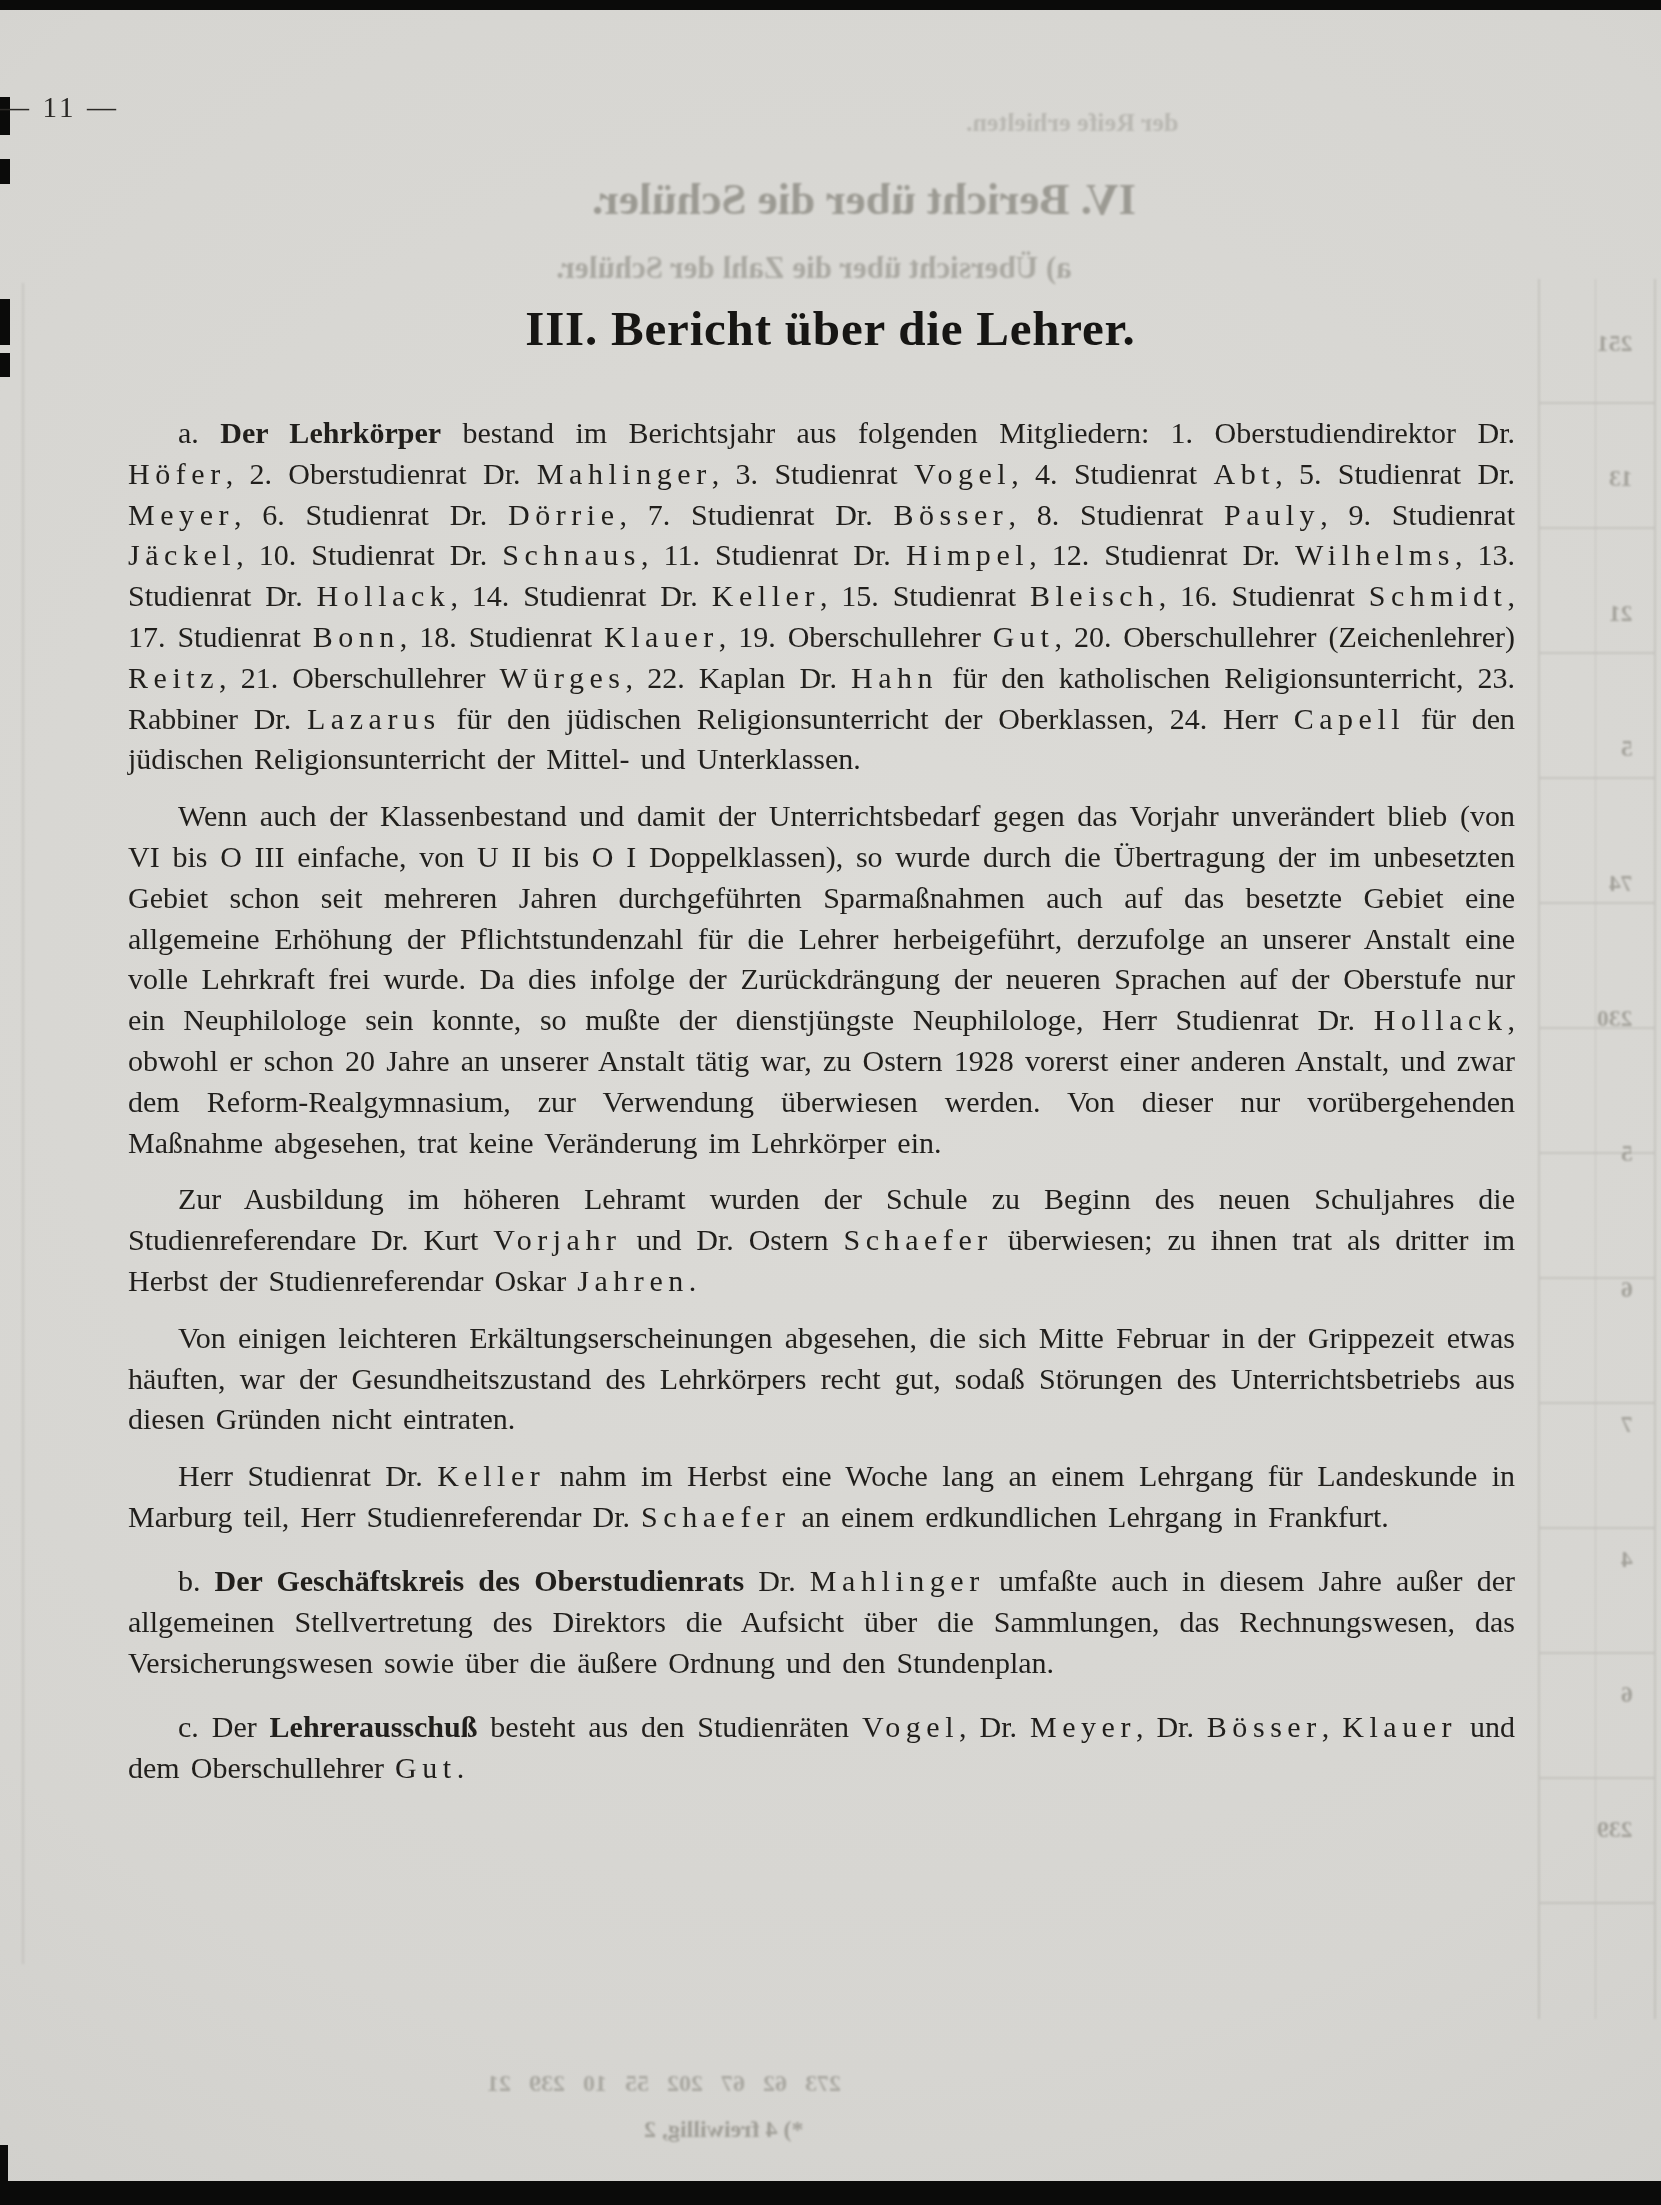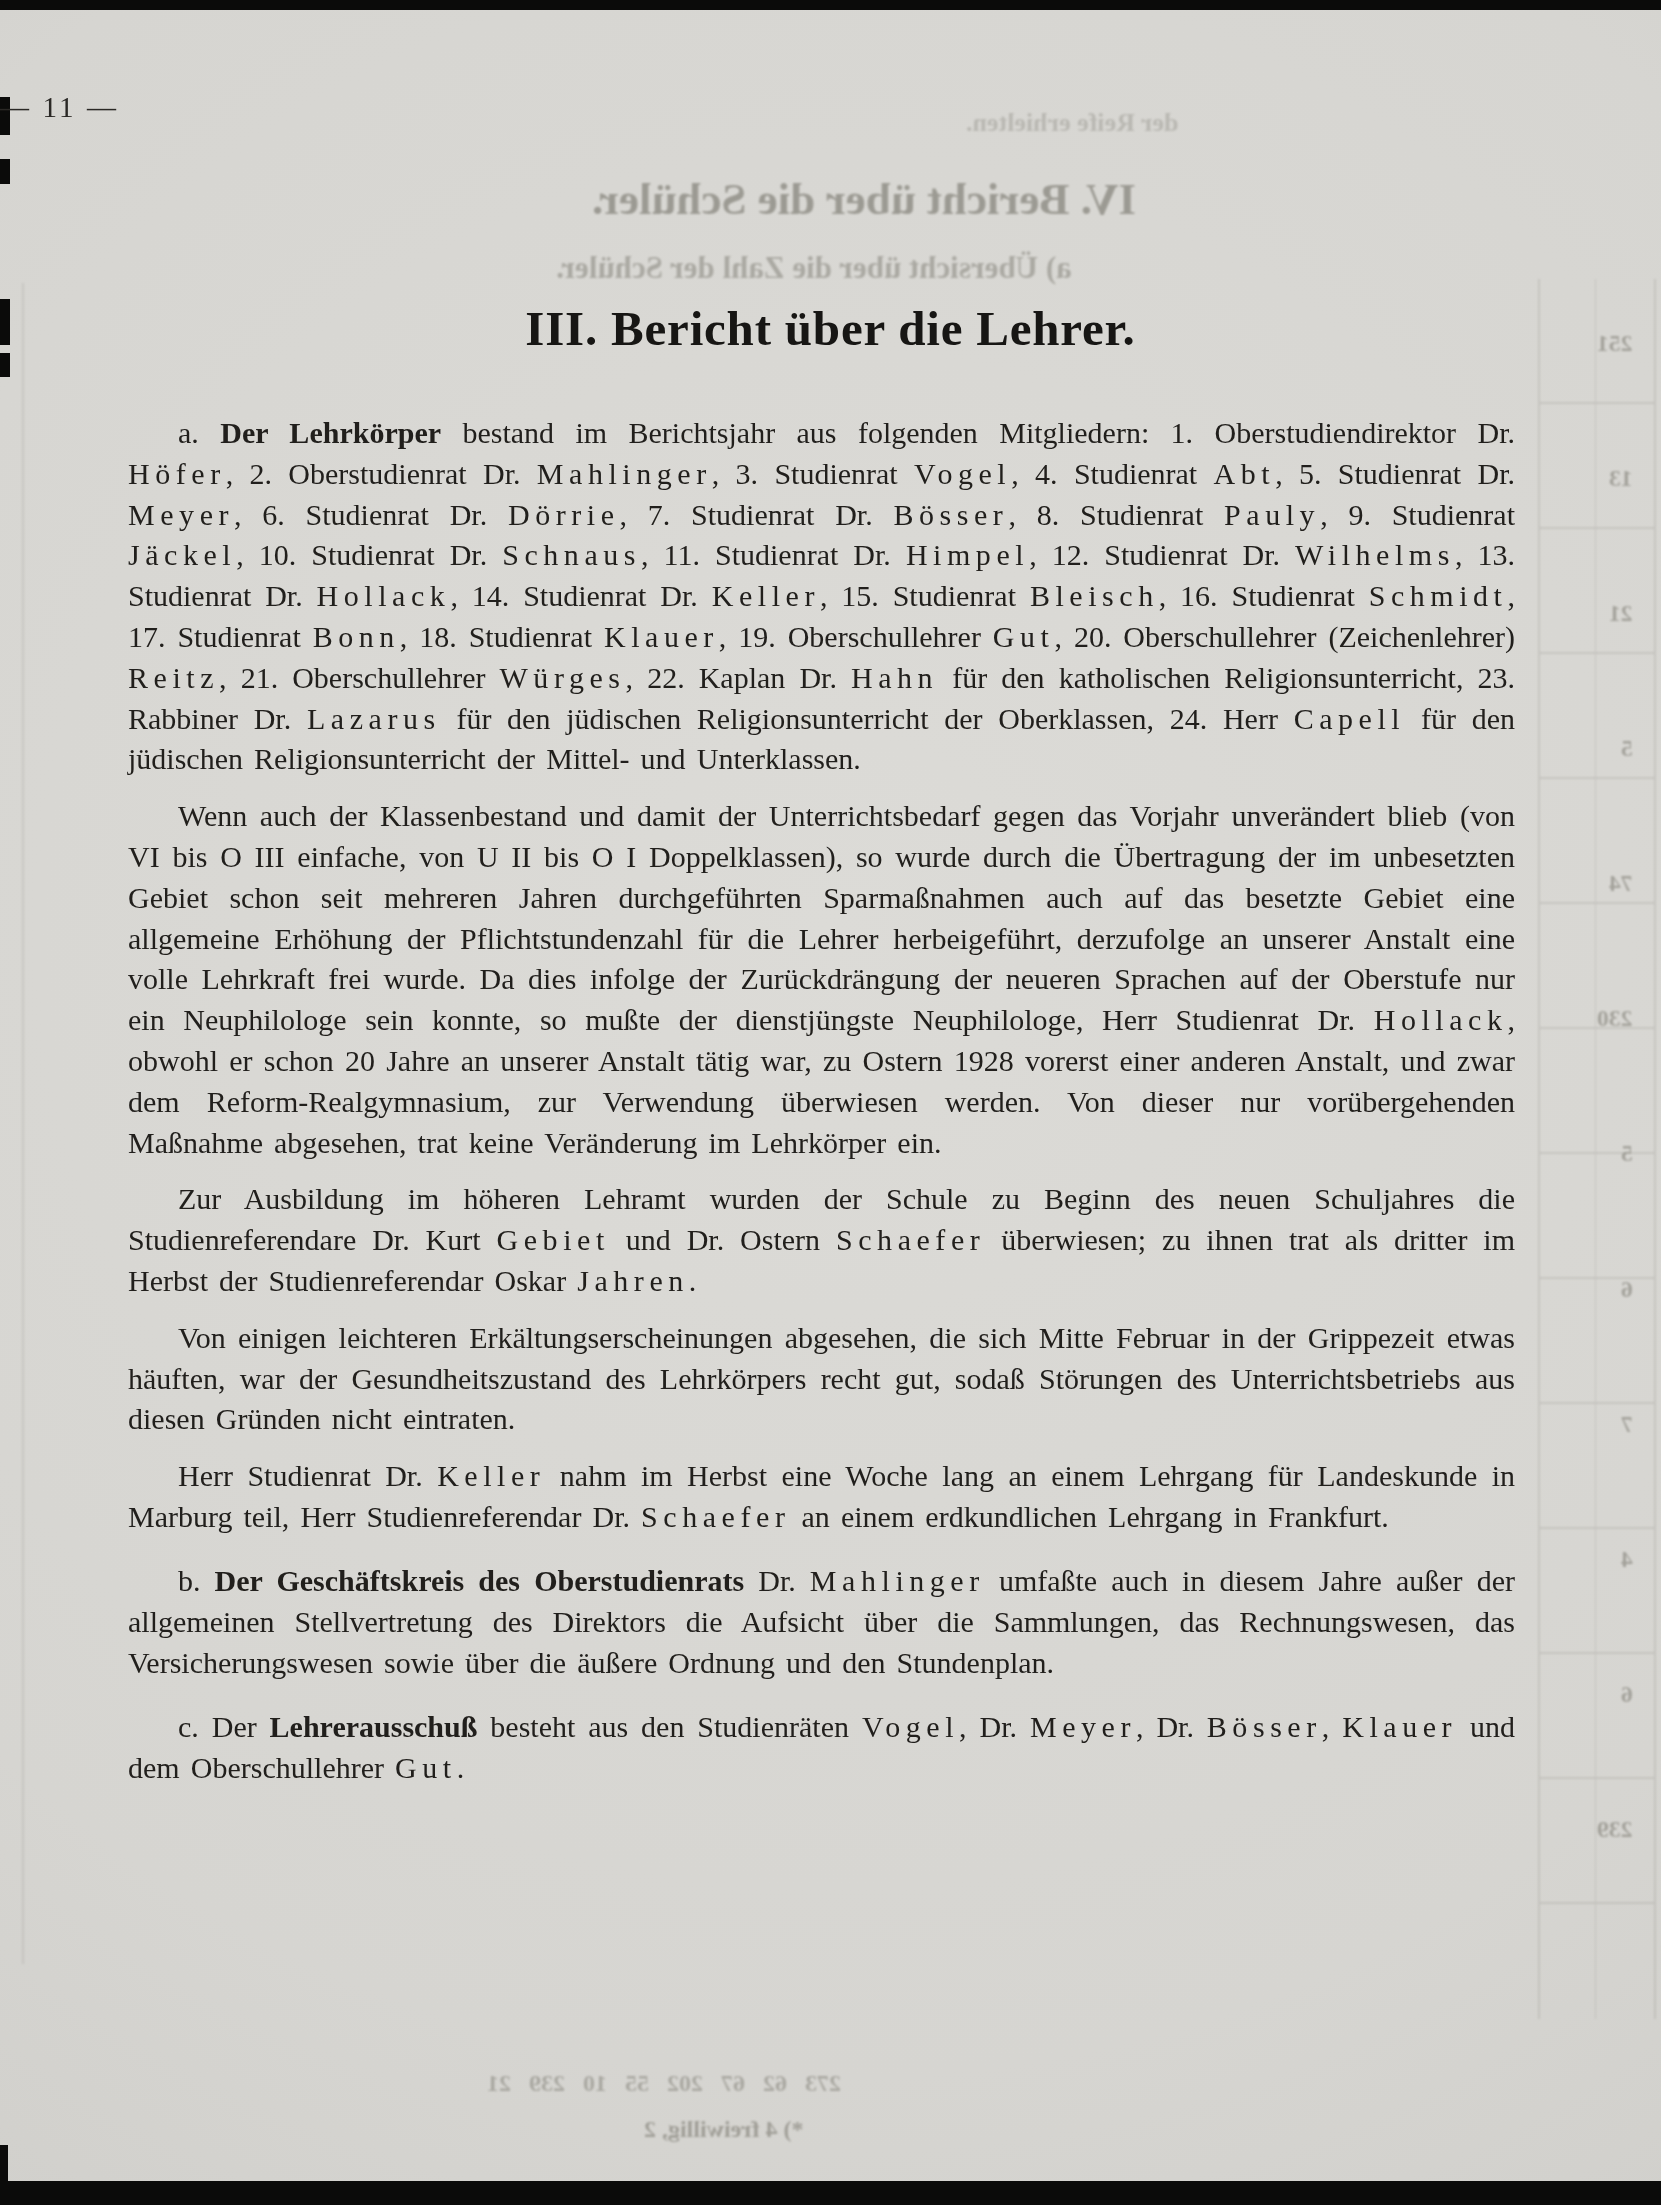--- a/index.html
+++ b/index.html
@@ -111,19 +111,19 @@
     <div class="bleed-num" style="top: 1486px;">239</div>
   </div>
 <div class="bleed bleed-bottom-row">273   62   67   202   55   10   239   21</div>
 <div class="bleed bleed-bottom-note">*) 4 freiwillig, 2</div>
 
 <div class="page-number">—  11  —</div>
 <h1 class="heading">III. Bericht über die Lehrer.</h1>
 <div class="body-text" id="paragraphs">
     <p><span>a. </span><span class="seg-bold">Der Lehrkörper</span><span> bestand im Berichtsjahr aus folgenden Mitgliedern: 1. Oberstudiendirektor Dr. </span><span class="seg-sperr">Höfer</span><span>, 2. Oberstudienrat Dr. </span><span class="seg-sperr">Mahlinger</span><span>, 3. Studienrat </span><span class="seg-sperr">Vogel</span><span>, 4. Studienrat </span><span class="seg-sperr">Abt</span><span>, 5. Studienrat Dr. </span><span class="seg-sperr">Meyer</span><span>, 6. Studienrat Dr. </span><span class="seg-sperr">Dörrie</span><span>, 7. Studienrat Dr. </span><span class="seg-sperr">Bösser</span><span>, 8. Studienrat </span><span class="seg-sperr">Pauly</span><span>, 9. Studienrat </span><span class="seg-sperr">Jäckel</span><span>, 10. Studienrat Dr. </span><span class="seg-sperr">Schnaus</span><span>, 11. Studienrat Dr. </span><span class="seg-sperr">Himpel</span><span>, 12. Studienrat Dr. </span><span class="seg-sperr">Wilhelms</span><span>, 13. Studienrat Dr. </span><span class="seg-sperr">Hollack</span><span>, 14. Studienrat Dr. </span><span class="seg-sperr">Keller</span><span>, 15. Studienrat </span><span class="seg-sperr">Bleisch</span><span>, 16. Studienrat </span><span class="seg-sperr">Schmidt</span><span>, 17. Studienrat </span><span class="seg-sperr">Bonn</span><span>, 18. Studienrat </span><span class="seg-sperr">Klauer</span><span>, 19. Oberschullehrer </span><span class="seg-sperr">Gut</span><span>, 20. Oberschullehrer (Zeichenlehrer) </span><span class="seg-sperr">Reitz</span><span>, 21. Oberschullehrer </span><span class="seg-sperr">Würges</span><span>, 22. Kaplan Dr. </span><span class="seg-sperr">Hahn</span><span> für den katholischen Religionsunterricht, 23. Rabbiner Dr. </span><span class="seg-sperr">Lazarus</span><span> für den jüdischen Religionsunterricht der Oberklassen, 24. Herr </span><span class="seg-sperr">Capell</span><span> für den jüdischen Religionsunterricht der Mittel- und Unterklassen.</span></p>
     <p><span>Wenn auch der Klassenbestand und damit der Unterrichtsbedarf gegen das Vorjahr unverändert blieb (von VI bis O III einfache, von U II bis O I Doppelklassen), so wurde durch die Übertragung der im unbesetzten Gebiet schon seit mehreren Jahren durchgeführten Sparmaßnahmen auch auf das besetzte Gebiet eine allgemeine Erhöhung der Pflichtstundenzahl für die Lehrer herbeigeführt, derzufolge an unserer Anstalt eine volle Lehrkraft frei wurde. Da dies infolge der Zurückdrängung der neueren Sprachen auf der Oberstufe nur ein Neuphilologe sein konnte, so mußte der dienstjüngste Neuphilologe, Herr Studienrat Dr. </span><span class="seg-sperr">Hollack</span><span>, obwohl er schon 20 Jahre an unserer Anstalt tätig war, zu Ostern 1928 vorerst einer anderen Anstalt, und zwar dem Reform-Realgymnasium, zur Verwendung überwiesen werden. Von dieser nur vorübergehenden Maßnahme abgesehen, trat keine Veränderung im Lehrkörper ein.</span></p>
-    <p><span>Zur Ausbildung im höheren Lehramt wurden der Schule zu Beginn des neuen Schuljahres die Studienreferendare Dr. Kurt </span><span class="seg-sperr">Gebiet</span><span> und Dr. Ostern </span><span class="seg-sperr">Schaefer</span><span> überwiesen; zu ihnen trat als dritter im Herbst der Studienreferendar Oskar </span><span class="seg-sperr">Jahren</span><span>.</span></p>
+    <p><span>Zur Ausbildung im höheren Lehramt wurden der Schule zu Beginn des neuen Schuljahres die Studienreferendare Dr. Kurt </span><span class="seg-sperr">Vorjahr</span><span> und Dr. Ostern </span><span class="seg-sperr">Schaefer</span><span> überwiesen; zu ihnen trat als dritter im Herbst der Studienreferendar Oskar </span><span class="seg-sperr">Jahren</span><span>.</span></p>
     <p><span>Von einigen leichteren Erkältungserscheinungen abgesehen, die sich Mitte Februar in der Grippezeit etwas häuften, war der Gesundheitszustand des Lehrkörpers recht gut, sodaß Störungen des Unterrichtsbetriebs aus diesen Gründen nicht eintraten.</span></p>
     <p><span>Herr Studienrat Dr. </span><span class="seg-sperr">Keller</span><span> nahm im Herbst eine Woche lang an einem Lehrgang für Landeskunde in Marburg teil, Herr Studienreferendar Dr. </span><span class="seg-sperr">Schaefer</span><span> an einem erdkundlichen Lehrgang in Frankfurt.</span></p>
     <p class="space-before"><span>b. </span><span class="seg-bold">Der Geschäftskreis des Oberstudienrats</span><span> Dr. </span><span class="seg-sperr">Mahlinger</span><span> umfaßte auch in diesem Jahre außer der allgemeinen Stellvertretung des Direktors die Aufsicht über die Sammlungen, das Rechnungswesen, das Versicherungswesen sowie über die äußere Ordnung und den Stundenplan.</span></p>
     <p class="space-before"><span>c. Der </span><span class="seg-bold">Lehrerausschuß</span><span> besteht aus den Studienräten </span><span class="seg-sperr">Vogel</span><span>, Dr. </span><span class="seg-sperr">Meyer</span><span>, Dr. </span><span class="seg-sperr">Bösser</span><span>, </span><span class="seg-sperr">Klauer</span><span> und dem Oberschullehrer </span><span class="seg-sperr">Gut</span><span>.</span></p>
   </div>
 
 
 </body></html>

